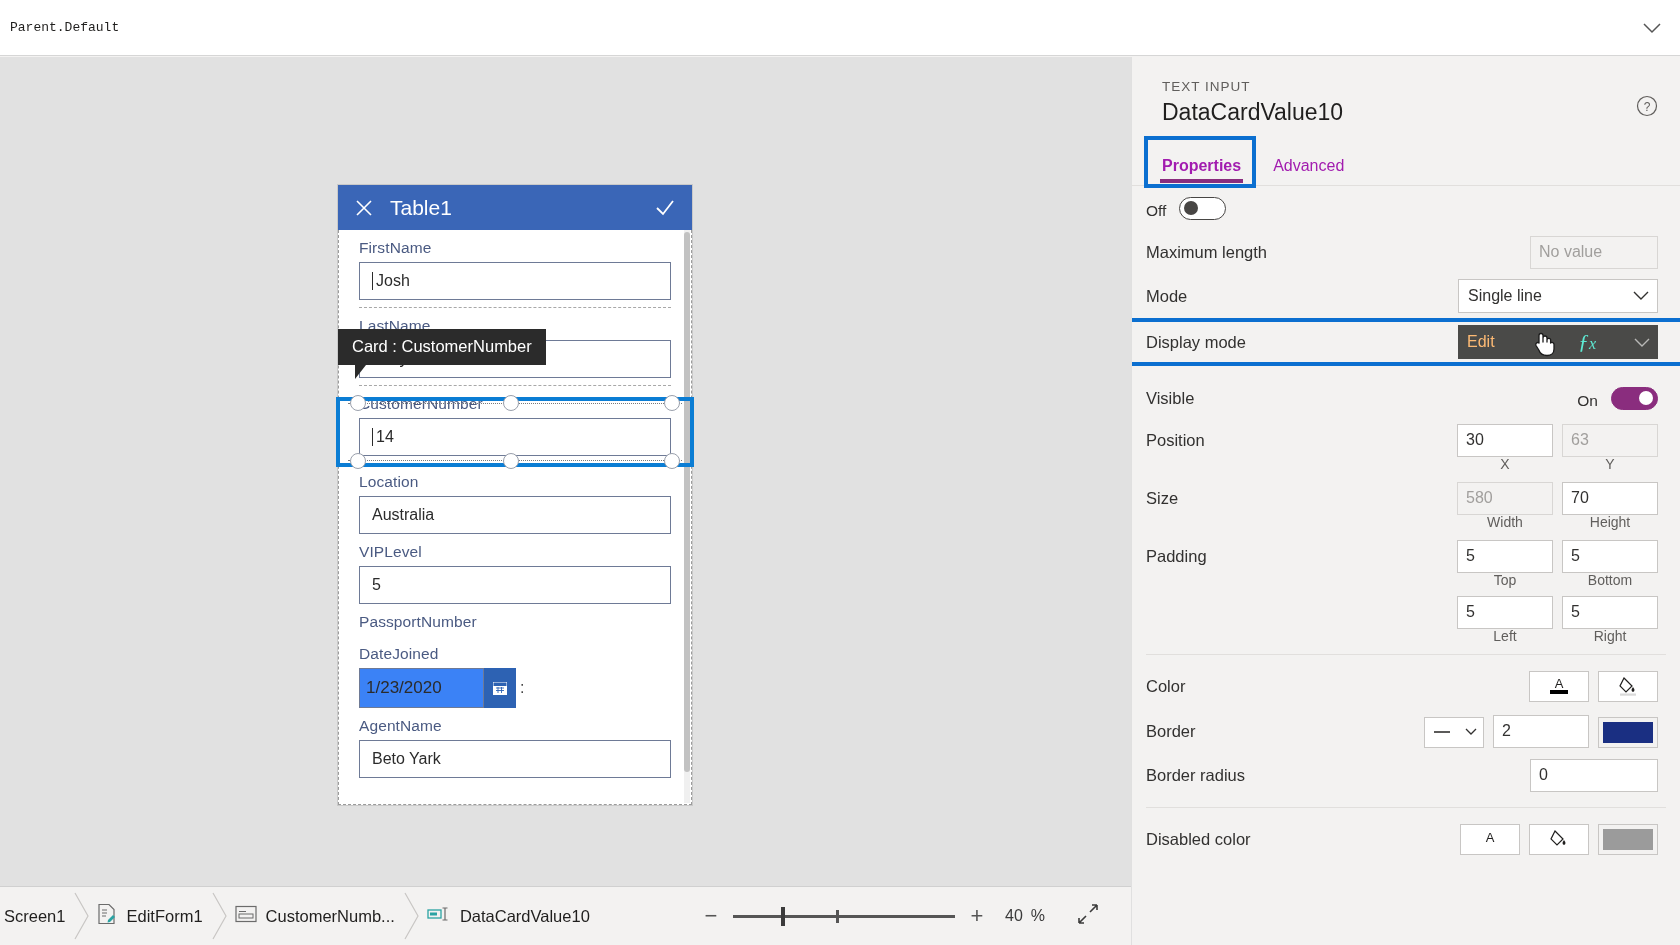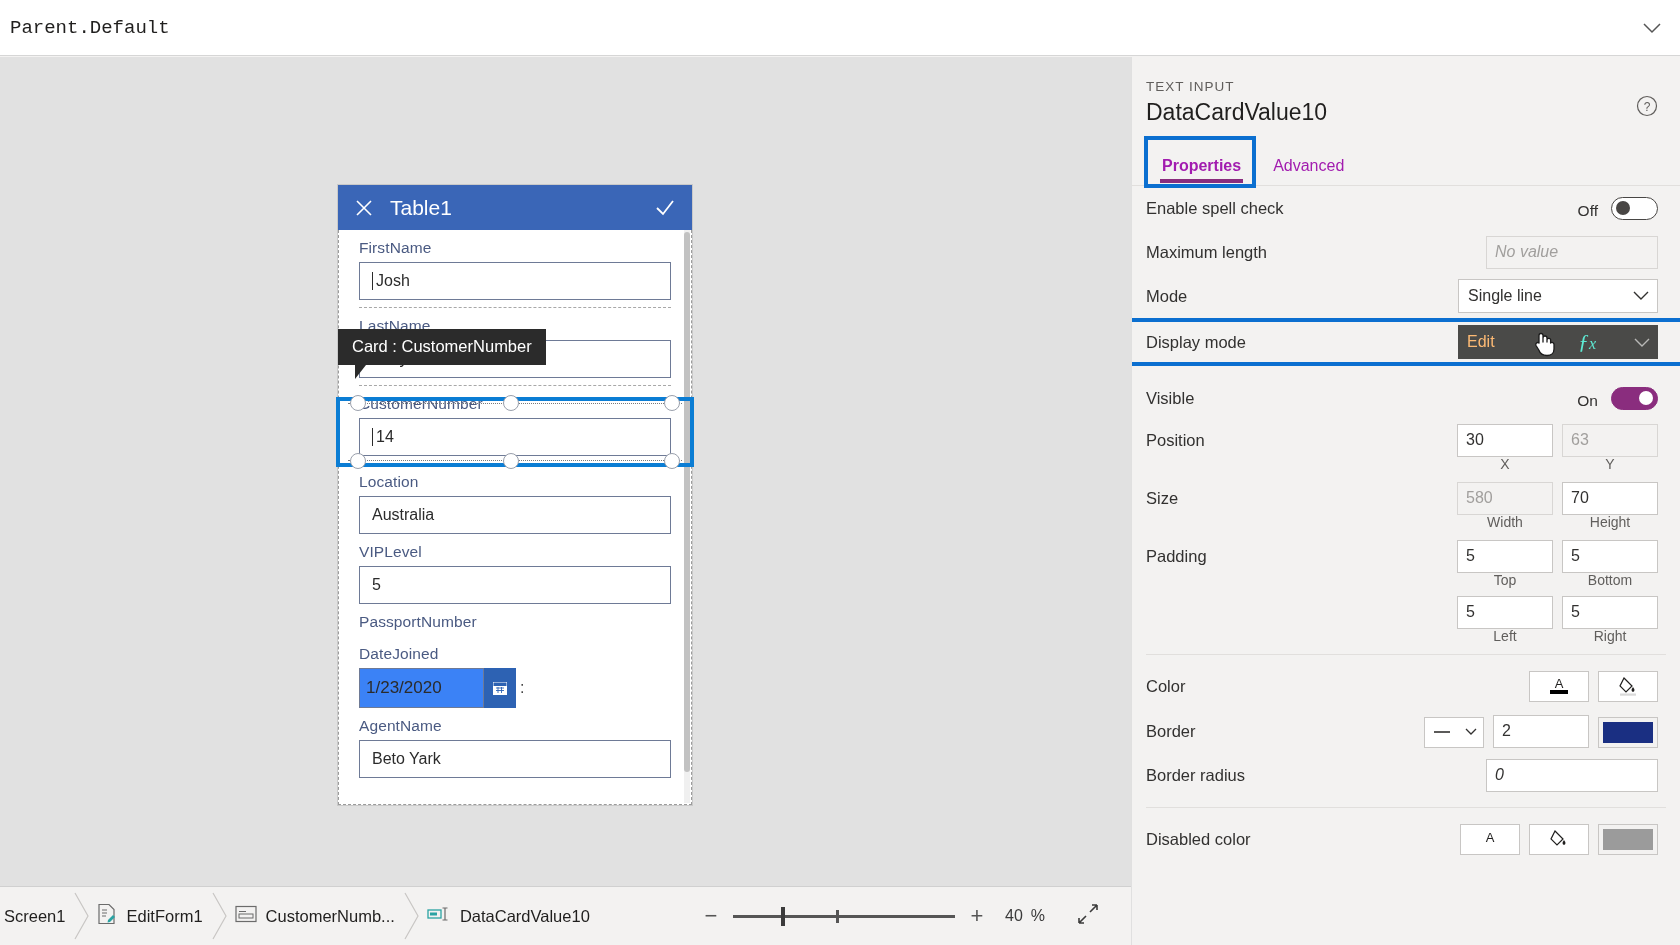--- a/index.html
+++ b/index.html
@@ -12,21 +12,21 @@
 
   
   #formula-bar {
     position: absolute; left: 0; top: 0; width: 1680px; height: 56px;
     background: #ffffff; border-bottom: 1px solid #d6d6d6;
     display: flex; align-items: center;
   }
   #formula-input {
     flex: 1; height: 54px; border: none; outline: none;
     font-family: "Liberation Mono", monospace;
-    font-size: 19px; color: #201f1e; padding-left: 10px;
+    font-size: 13px; color: #201f1e; padding-left: 10px;
     background: transparent;
   }
   #formula-expand {
     width: 56px; height: 54px; display: flex;
     align-items: center; justify-content: center; cursor: pointer;
   }
 
   
   #canvas {
     position: absolute; left: 0; top: 57px;
@@ -131,21 +131,21 @@
     border-bottom: 14px solid transparent;
     z-index: 40;
   }
 
   
   #right-panel {
     position: absolute; left: 1131px; top: 57px;
     width: 549px; height: 888px; background: #f3f2f1;
     border-left: 1px solid #e0e0e0; overflow: hidden;
   }
-  #panel-head { padding: 22px 0 0 14px; position: relative; }
+  #panel-head { padding: 22px 0 0 14px; position: relative; margin-left: 16px; }
   #panel-kicker {
     font-size: 13.5px; letter-spacing: 1px; color: #605e5c; text-transform: uppercase;
   }
   #panel-title { font-size: 23px; color: #201f1e; margin-top: 5px; font-weight: 400; }
   #help-icon {
     position: absolute; right: 22px; top: 38px;
     width: 22px; height: 22px; cursor: pointer;
   }
 
   #tabs {
@@ -189,21 +189,21 @@
   .toggle.on { background: #8a2d7e; border-color: #8a2d7e; }
   .toggle.on .knob { left: auto; right: 4px; background: #ffffff; }
 
   .txt-field {
     height: 33px; border: 1px solid #c8c6c4; background: #ffffff;
     font-size: 16px; color: #323130; display: flex; align-items: center;
     padding: 0 8px;
   }
   .txt-field.muted { background: #f3f2f1; color: #a19f9d; border-color: #d8d6d4; }
   .txt-field.w-small { width: 96px; }
-  .txt-field.w-med   { width: 172px; font-style: italic; }
+  .txt-field.w-med   { width: 128px; }
 
   .dropdown {
     height: 34px; border: 1px solid #c8c6c4; background: #ffffff;
     display: flex; align-items: center; justify-content: space-between;
     padding: 0 8px 0 9px; font-size: 16px; color: #323130; cursor: pointer;
   }
   .dropdown.w-wide { width: 200px; }
 
   
   #display-mode-row {
@@ -428,21 +428,20 @@
 
     <div id="tabs">
       <div class="tab active">Properties</div>
       <div class="tab">Advanced</div>
       <div id="tab-highlight"></div>
     </div>
 
     <div id="prop-scroll">
 
       <div class="prop-row">
-        <span class="prop-label">Enable spell check</span>
         <span class="prop-control">
           <span class="toggle-text">Off</span>
           <span class="toggle">
               <span class="knob"></span>
             </span>
         </span>
       </div>
 
       <div class="prop-row">
         <span class="prop-label">Maximum length</span>

